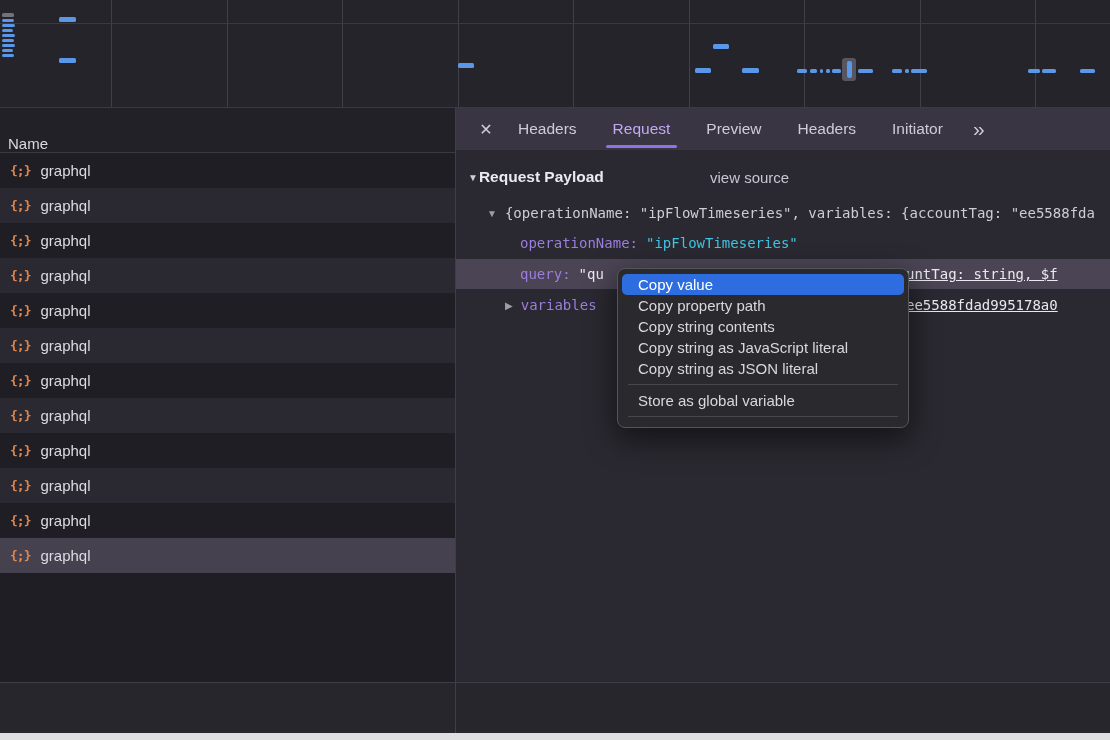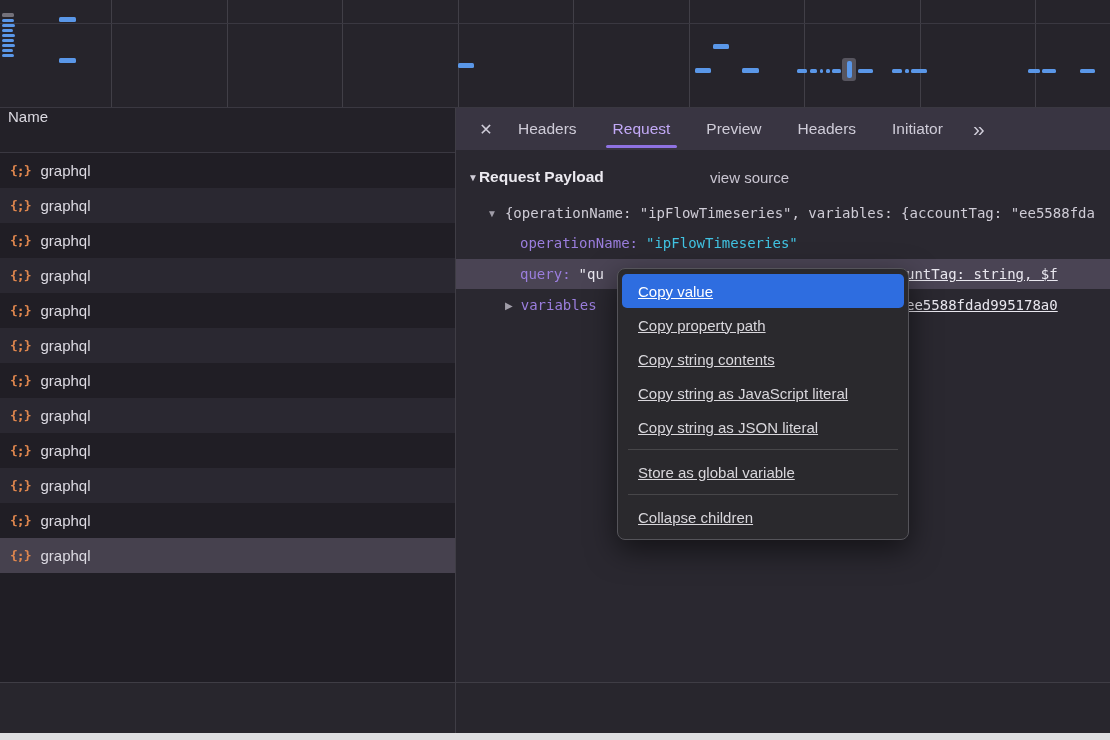--- a/index.html
+++ b/index.html
@@ -11,21 +11,21 @@
   .ov-hline{position:absolute;left:0;top:23px;width:100%;height:1px;background:var(--overview_line);z-index:2;}
   .bar{position:absolute;border-radius:1.5px;z-index:3;}
   .bar.blue{background:var(--bar_blue);}
   .bar.grey{background:var(--bar_grey);}
   .marker-box{position:absolute;border-radius:3px;background:var(--marker_box);z-index:3;}
   .marker-bar{position:absolute;border-radius:2px;background:var(--bar_blue);z-index:4;}
   .hsep{position:absolute;left:0;top:107px;width:1110px;height:1px;background:var(--overview_line);}
   
   .left-panel{position:absolute;left:0;top:108px;width:455px;height:625px;background:var(--panel_left_row_dark);}
   .name-header{height:44px;background:var(--header_bg);border-bottom:1px solid var(--overview_line);
-               display:flex;align-items:flex-start;padding-left:8px;font-size:15px;color:var(--list_text);}
+               display:flex;align-items:flex-end;padding-left:8px;font-size:15px;color:var(--list_text);}
   .req-row{height:35px;display:flex;align-items:center;padding-left:10px;font-size:15px;color:var(--list_text);}
   .req-row.light{background:var(--panel_left_row_light);}
   .req-row.dark{background:var(--panel_left_row_dark);}
   .req-row.selected{background:var(--row_selected);}
   .req-row .json-icon{font-family:"DejaVu Sans Mono",monospace;font-weight:bold;font-size:13px;
                       color:var(--icon_orange);margin-right:10px;letter-spacing:-1px;}
   .vdivider{position:absolute;left:455px;top:108px;width:1px;height:625px;background:var(--divider);z-index:6;}
   
   .right-panel{position:absolute;left:456px;top:108px;width:654px;height:625px;background:var(--right_bg);}
   .tabbar{position:absolute;left:0;top:0;width:654px;height:42px;background:var(--tabbar_bg);
@@ -58,22 +58,22 @@
   .vars-row .tri2{margin-left:49px;margin-right:8px;}
   .frag{position:absolute;left:450px;text-decoration:underline;}
   
   .footer{position:absolute;left:0;top:683px;width:1110px;height:50px;background:var(--footer_bg);z-index:5;}
   .footer-line{position:absolute;left:0;top:682px;width:1110px;height:1px;background:var(--divider);z-index:5;}
   .bottom-strip{position:absolute;left:0;top:733px;width:1110px;height:7px;background:var(--bottom_strip);}
   
   .context-menu{position:absolute;left:617px;top:268px;width:290px;background:var(--menu_bg);
                 border:1px solid var(--menu_border);border-radius:8px;padding:5px 0;
                 box-shadow:0 10px 30px rgba(0,0,0,.55);z-index:20;}
-  .menu-item{height:34px;display:flex;align-items:center;padding-left:20px;font-size:15px;
-             color:var(--menu_text);text-decoration:underline;}
+  .menu-item{height:21px;display:flex;align-items:center;padding-left:20px;font-size:15px;
+             color:var(--menu_text);}
   .menu-item.highlighted{margin:0 4px;padding-left:16px;border-radius:5px;
                          background:var(--menu_highlight);color:#ffffff;}
   .menu-sep{height:1px;background:var(--menu_sep);margin:5px 10px;}
 </style>
 </head>
 <body>
 
 <div class="screen">
 
   <div class="overview" id="overview">
@@ -226,17 +226,16 @@
 
   <div class="context-menu" id="context-menu">
       <div class="menu-item highlighted">Copy value</div>
       <div class="menu-item">Copy property path</div>
       <div class="menu-item">Copy string contents</div>
       <div class="menu-item">Copy string as JavaScript literal</div>
       <div class="menu-item">Copy string as JSON literal</div>
       <div class="menu-sep"></div>
       <div class="menu-item">Store as global variable</div>
       <div class="menu-sep"></div>
-      <div class="menu-item">Collapse children</div>
     </div>
 
   <div class="bottom-strip"></div>
 </div>
 
 </body></html>

